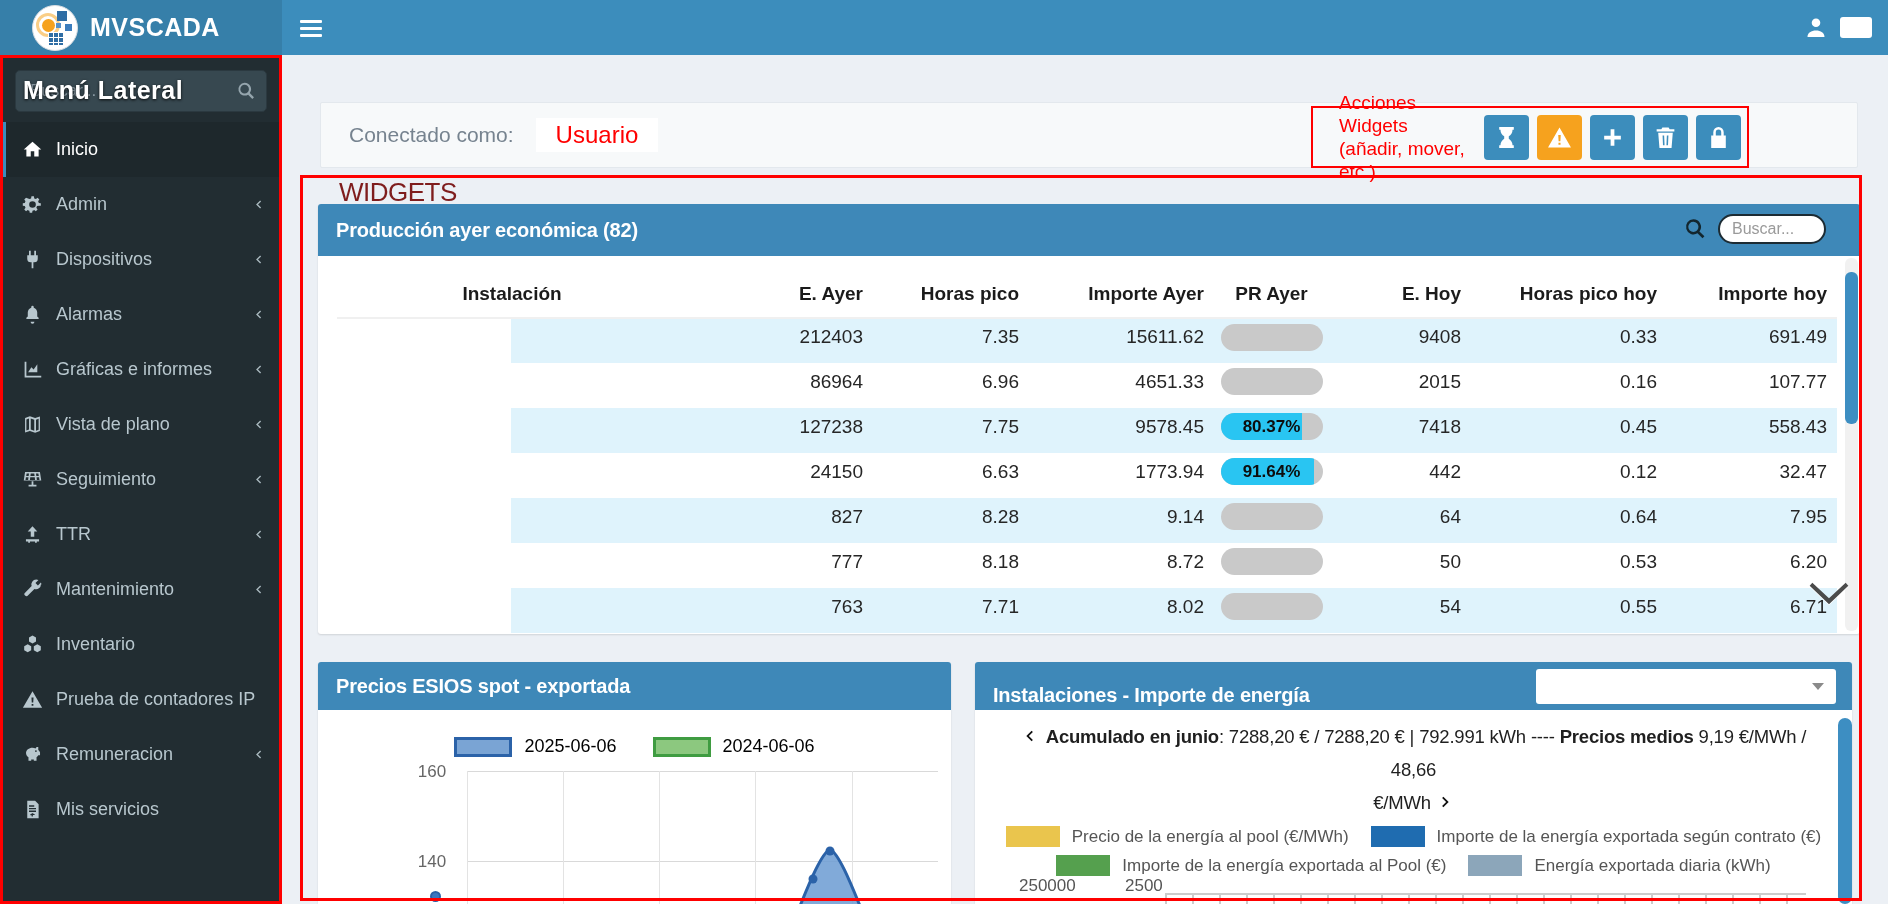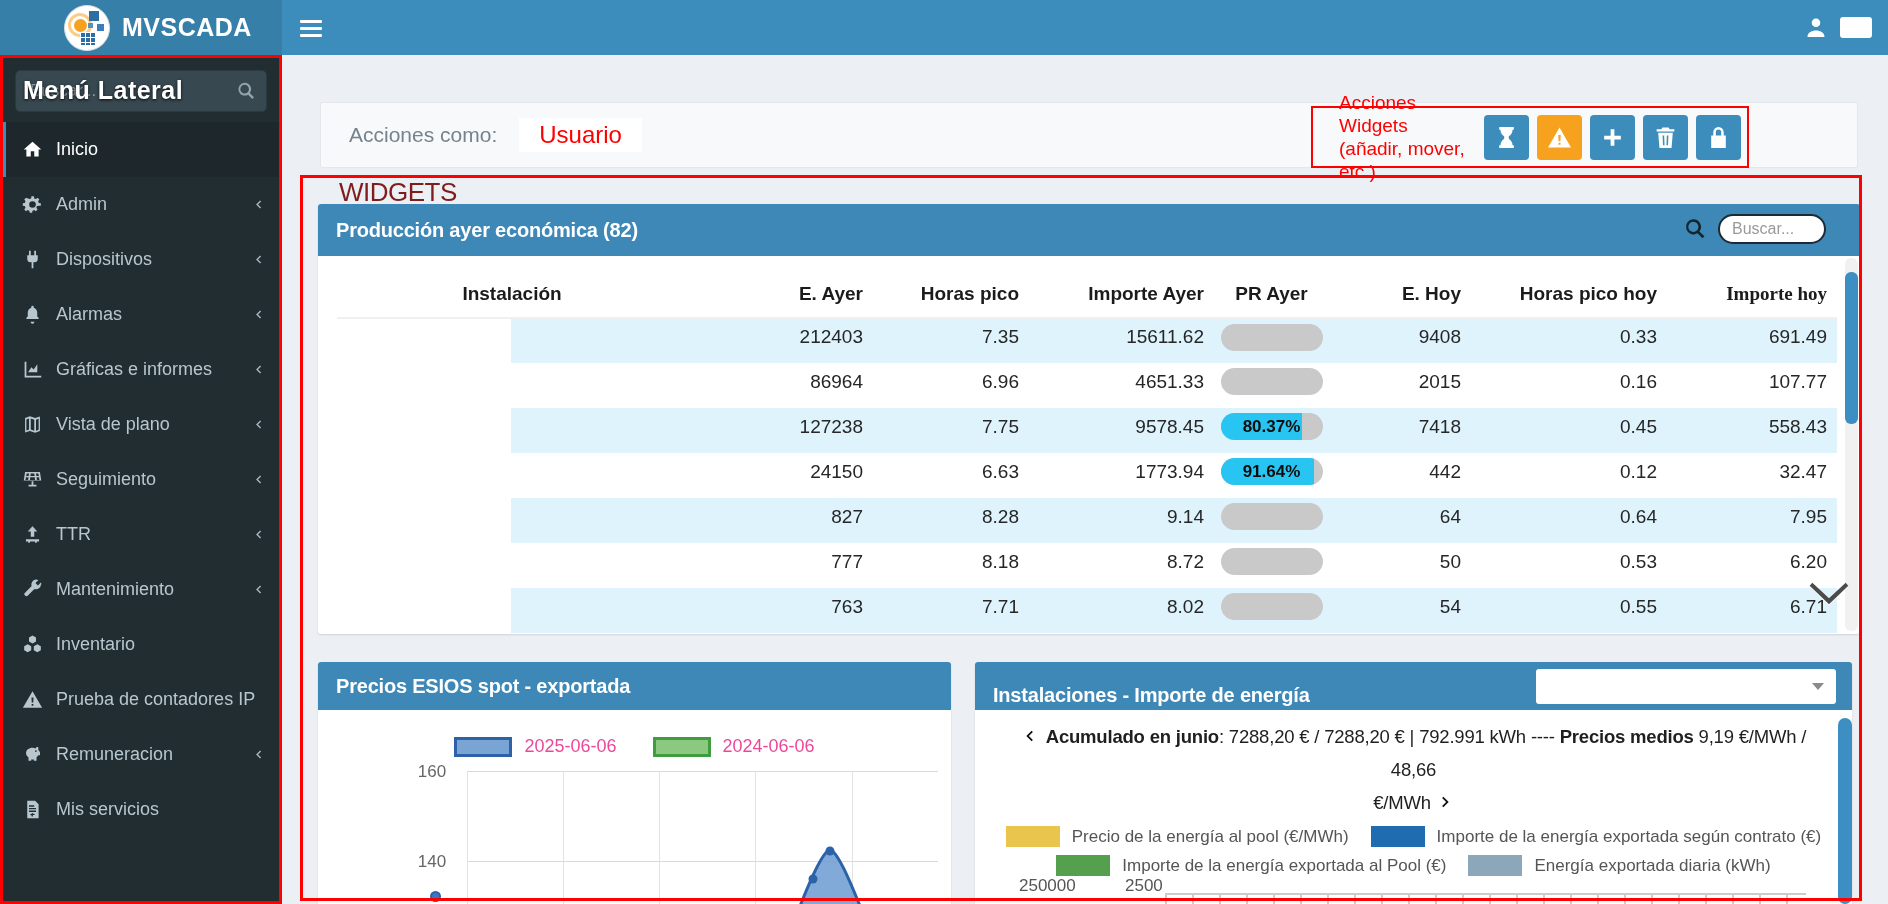--- a/index.html
+++ b/index.html
@@ -1,21 +1,21 @@
 <!DOCTYPE html>
 <html><head>
 <meta charset="utf-8">
 <style>
   * { margin:0; padding:0; box-sizing:border-box; }
   html,body { width:1888px; height:904px; overflow:hidden; font-family:"Liberation Sans","DejaVu Sans",sans-serif; background:#ecf0f5; }
   .screen { position:relative; width:1888px; height:904px; }
 
   
   .topbar { position:absolute; left:0; top:0; width:1888px; height:55px; background:#3c8dbc; z-index:30; }
-  .brand { position:absolute; left:0; top:0; width:282px; height:55px; background:#367fa9; display:flex; align-items:center; gap:12px; padding-left:64px; }
+  .brand { position:absolute; left:0; top:0; width:282px; height:55px; background:#367fa9; display:flex; align-items:center; gap:12px; padding-left:32px; }
   .brand-text { color:#fff; font-size:25px; font-weight:bold; letter-spacing:.5px; }
   .logo { width:46px; height:46px; border-radius:50%; background:#fff; position:relative; overflow:hidden; border:1px solid #d8dde2; }
   .l-ring { position:absolute; left:3px; top:7px; width:24px; height:24px; border:3px solid #f5a623; border-radius:50%; opacity:.55; }
   .l-core { position:absolute; left:9px; top:13px; width:13px; height:13px; background:#f6a21e; border-radius:50%; }
   .l-sq1 { position:absolute; right:10px; top:5px; width:10px; height:10px; background:#2e6da4; }
   .l-sq2 { position:absolute; right:5px; top:18px; width:7px; height:7px; background:#3b7dbd; }
   .l-sq3 { position:absolute; right:16px; top:17px; width:5px; height:5px; background:#5591c9; }
   .l-grid { position:absolute; left:15px; bottom:5px; width:15px; height:13px; background:#2e6da4;
             background-image:linear-gradient(#fff 1px,transparent 1px),linear-gradient(90deg,#fff 1px,transparent 1px);
             background-size:5px 5px; }
@@ -76,21 +76,21 @@
   .w1-thumb { position:absolute; left:0; top:14px; width:13px; height:152px; background:#3d8ec2; border-radius:6px; cursor:grab; }
   .scroll-more { position:absolute; left:1524px; top:517px; width:46px; height:40px; color:#4b4b4b; cursor:pointer; z-index:6; filter:drop-shadow(0 1px 0 #fff); }
 
   
   .widget2 { left:36px; top:607px; width:633px; height:242px; border-radius:3px 3px 0 0; }
   .w2-body { position:absolute; left:0; top:48px; right:0; bottom:0; background:#fff; overflow:hidden; }
   .widget2 .w-header { height:48px; }
   .w2-legend { position:absolute; left:0; right:0; top:26px; display:flex; justify-content:center; gap:36px; }
   .lg2-item { display:flex; align-items:center; gap:12px; }
   .lg2-swatch { width:58px; height:20px; border:3px solid #000; }
-  .lg2-label { font-size:18px; color:#ec4899; }
+  .lg2-label { font-size:18px; color:#000000; }
   .w2-ytick { position:absolute; left:88px; width:52px; text-align:center; font-size:17px; color:#666; }
   .w2-hline { position:absolute; left:149px; width:471px; height:1px; background:#d9d9d9; }
   .w2-vlines { position:absolute; left:0; top:61px; bottom:0; right:0; pointer-events:none; }
   .w2-vlines i { position:absolute; top:0; bottom:0; width:1px; background:#e3e3e3; }
   .w2-peak { position:absolute; left:481px; top:136px; width:62px; height:60px; }
   .w2-dot { position:absolute; left:112px; top:181px; width:11px; height:11px; border-radius:50%; background:#3c77c0; border:2px solid #2b62a8; }
 
   
   .widget3 { left:693px; top:607px; width:877px; height:242px; border-radius:3px 3px 0 0; }
   .widget3 .w-header { height:66px; }
@@ -301,21 +301,21 @@
             </svg>
           </span>
           <span class="m-label">Mis servicios</span>
         </div>
       </nav>
   </aside>
 
   <main class="main">
 
     <div class="connected-panel">
-      <span class="c-label">Acciones como:</span>
+      <span class="c-label">Conectado como:</span>
       <span class="c-user">Usuario</span>
     </div>
 
     <div class="actions-box">
       <div class="actions-text">
         <div>Acciones Widgets</div>
         <div>(añadir, mover, etc.)</div>
       </div>
       <div class="actions-buttons" id="actionButtons">
           <button class="a-btn" style="background: rgb(60, 141, 188);">
@@ -364,21 +364,21 @@
       <table class="tbl">
         <thead>
             <tr id="tblHead">
               <th class="al-c" style="width: 360px;">Instalación</th>
               <th class="al-r" style="width: 176px;">E. Ayer</th>
               <th class="al-r" style="width: 156px;">Horas pico</th>
               <th class="al-r" style="width: 185px;">Importe Ayer</th>
               <th class="al-c" style="width: 125px;">PR Ayer</th>
               <th class="al-r" style="width: 132px;">E. Hoy</th>
               <th class="al-r" style="width: 196px;">Horas pico hoy</th>
-              <th class="al-r" style="width: 170px; font-family: Liberation Serif, serif;">Importe hoy</th>
+              <th class="al-r" style="width: 170px;">Importe hoy</th>
             </tr>
           </thead>
         <tbody id="tblBody">
             <tr>
               <td class="al-c">
                 <div class="white-patch"></div>
               </td>
               <td class="al-r">212403</td>
               <td class="al-r">7.35</td>
               <td class="al-r">15611.62</td>

